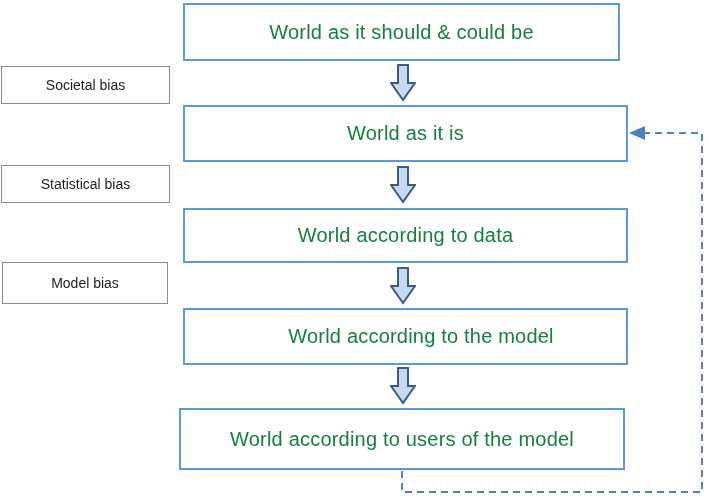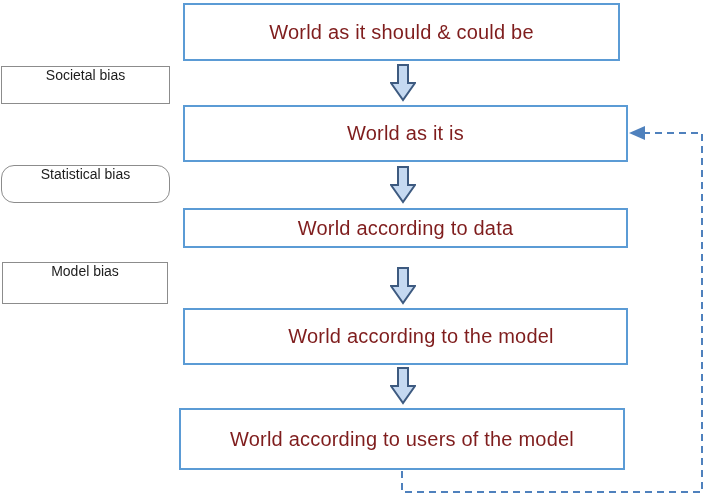--- a/index.html
+++ b/index.html
@@ -9,40 +9,40 @@
     background:#ffffff;
     font-family:"Liberation Sans", sans-serif;
     overflow:hidden;
   }
   .flow-box{
     position:absolute;
     box-sizing:border-box;
     border:2px solid #5b9bd5;
     background:#ffffff;
     display:flex;align-items:center;justify-content:center;
-    font-size:20px;color:#7f1d1d;
+    font-size:20px;color:#15803d;
     text-align:center;
     letter-spacing:0.2px;
   }
   .f1{left:183px;top:3px;width:437px;height:58px;}
   .f2{left:183px;top:105px;width:445px;height:57px;text-align:center;}
-  .f3{left:183px;top:208px;width:445px;height:40px;}
+  .f3{left:183px;top:208px;width:445px;height:55px;}
   .f4{left:183px;top:308px;width:445px;height:57px;padding-left:31px;}
   .f5{left:179px;top:408px;width:446px;height:62px;text-align:right;}
   .bias-box{
     position:absolute;
     box-sizing:border-box;
     border:1px solid #8c8c8c;
     background:#ffffff;
-    display:flex;align-items:flex-start;justify-content:center;
+    display:flex;align-items:center;justify-content:center;
     font-size:14px;color:#1c1c1c;
     text-align:center;
   }
   .b1{left:1px;top:66px;width:169px;height:38px;}
-  .b2{left:1px;top:165px;width:169px;height:38px;border-radius:13px;}
+  .b2{left:1px;top:165px;width:169px;height:38px;}
   .b3{left:2px;top:262px;width:166px;height:42px;}
   .b4{left:2px;top:368px;width:166px;height:42px;}
   .down-arrow{
     position:absolute;left:390px;width:26px;height:38px;
   }
   .a1{top:64px;} .a2{top:166px;} .a3{top:267px;} .a4{top:367px;}
   .feedback-overlay{
     position:absolute;left:0;top:0;width:709px;height:499px;
     pointer-events:none;
   }

